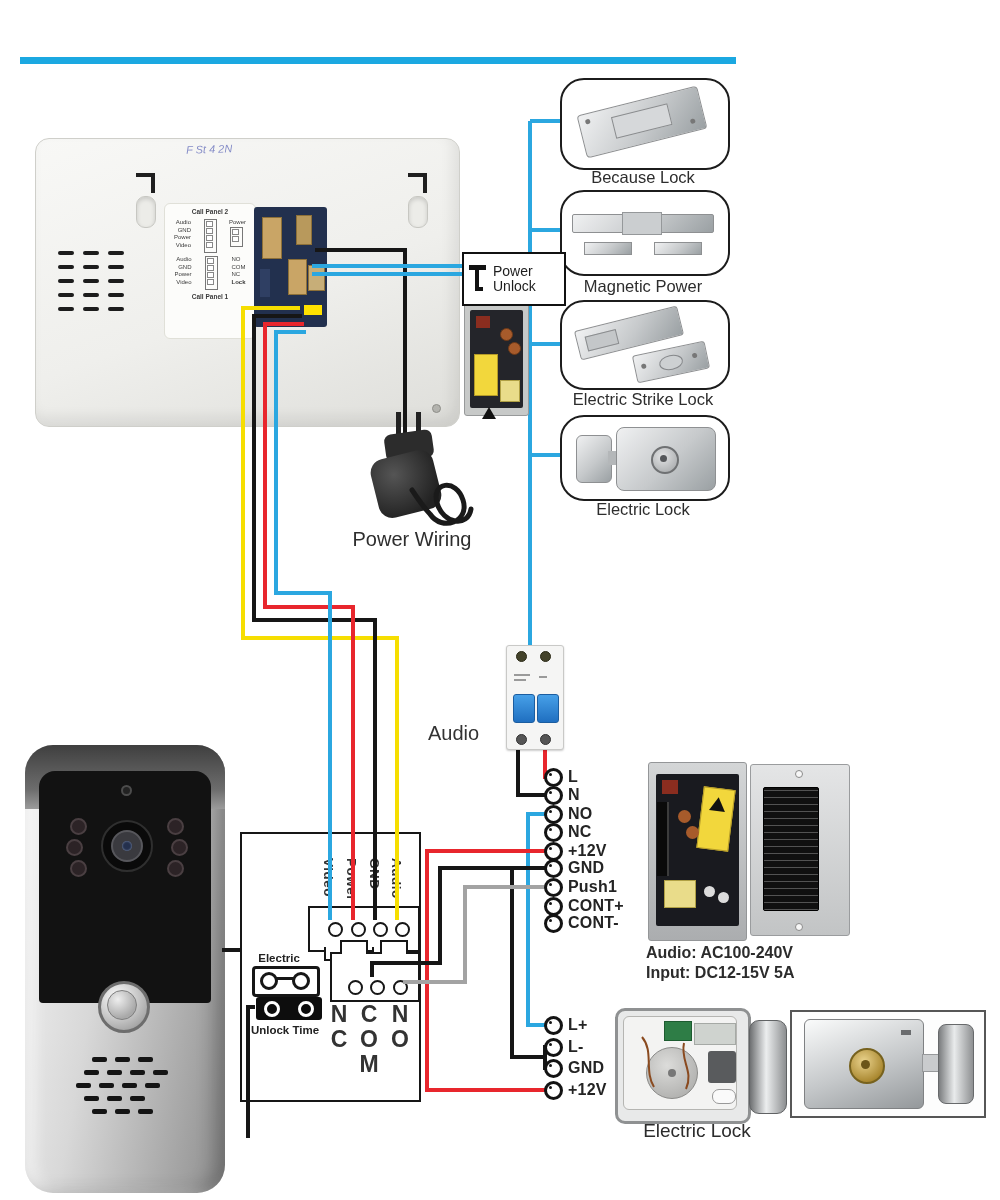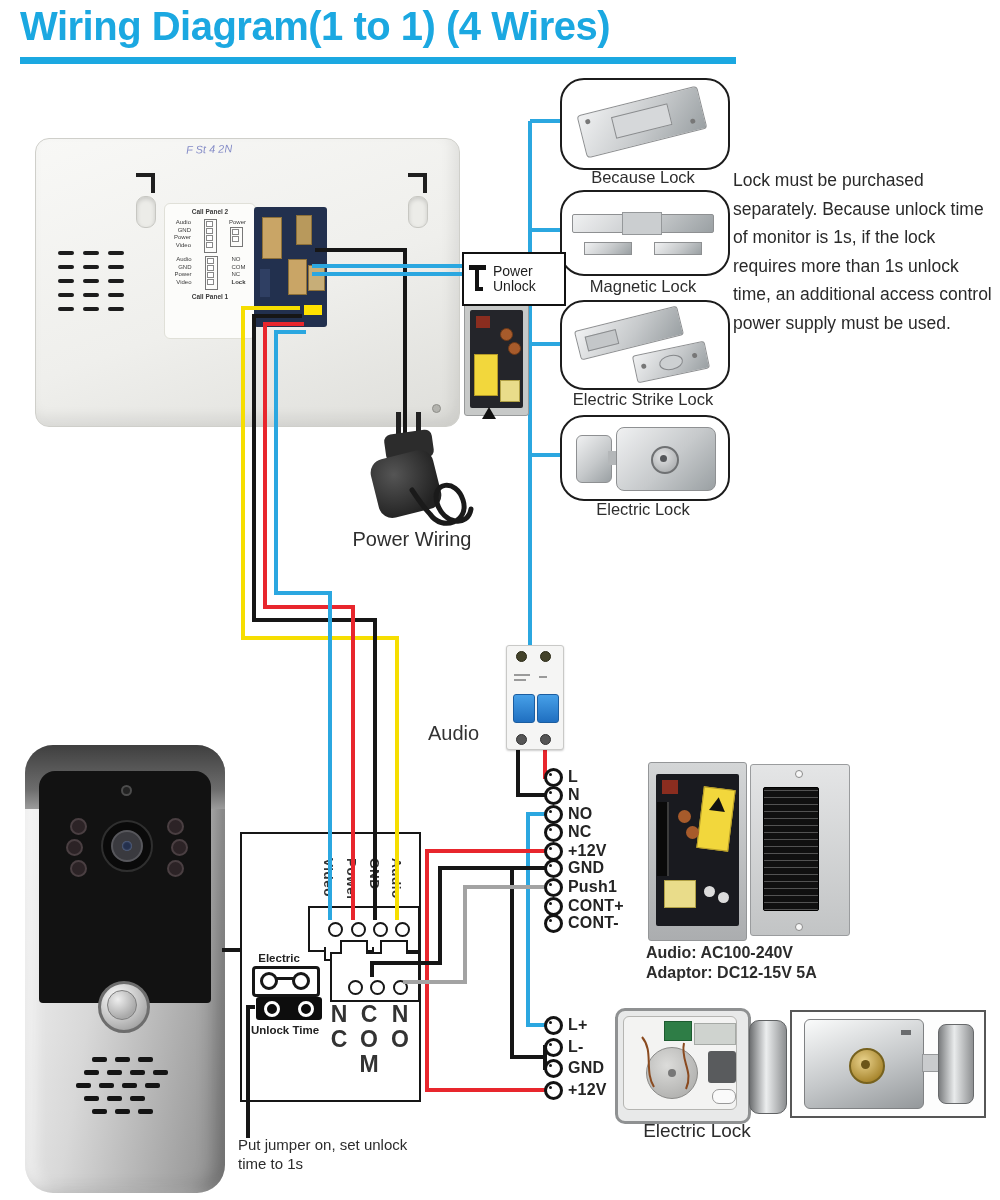--- a/index.html
+++ b/index.html
@@ -132,21 +132,20 @@
   .cyl::after{content:"";position:absolute;left:10px;top:10px;width:9px;height:9px;border-radius:50%;background:#6b5518}
   .elock-bolt{position:absolute;left:146px;top:12px;width:34px;height:78px;border-radius:8px;
               background:linear-gradient(90deg,#7b7d7f,#e9ebec 45%,#8e9092);border:1px solid #67696b}
   .elock-cap{left:612px;top:1120px;width:170px;text-align:center;font-size:19px;color:#2c2c2c}
 </style>
 </head>
 <body>
 
 <div class="page">
 
-  <div class="abs title z5">Wiring Diagram(1 to 1) (4 Wires)</div>
   <div class="abs title-bar z5"></div>
 
   <div class="abs monitor z1">
     <div class="abs handwriting">F St 4 2N</div>
     <div class="abs" style="left:100px;top:34px">
       <div class="keyhole-hook"></div>
       <div class="keyhole-slot" style="margin-top:3px"></div>
     </div>
     <div class="abs" style="left:372px;top:34px">
       <div class="keyhole-hook"></div>
@@ -343,21 +342,21 @@
     </div>
   </div>
   <div class="abs lock-cap z2" style="left:560px;top:168px;width:166px">Because Lock</div>
 
   <div class="abs lockbox z4" style="left:560px;top:190px;height:82px">
     <div class="abs metal" style="left:10px;top:22px;width:140px;height:17px;border-radius:2px"></div>
     <div class="abs" style="left:60px;top:20px;width:38px;height:21px;background:#cbced0;border:1px solid #95989a"></div>
     <div class="abs metal" style="left:22px;top:50px;width:46px;height:11px"></div>
     <div class="abs metal" style="left:92px;top:50px;width:46px;height:11px"></div>
   </div>
-  <div class="abs lock-cap z2" style="left:560px;top:277px;width:166px">Magnetic Lock</div>
+  <div class="abs lock-cap z2" style="left:560px;top:277px;width:166px">Magnetic Power</div>
 
   <div class="abs lockbox z4" style="left:560px;top:300px;height:86px">
     <div class="abs metal" style="left:14px;top:16px;width:104px;height:28px;border-radius:3px;transform:rotate(-14deg)">
       <div class="abs" style="left:8px;top:7px;width:30px;height:13px;background:#c4c7c9;border:1px solid #8a8c8e"></div>
     </div>
     <div class="abs metal" style="left:72px;top:46px;width:72px;height:26px;border-radius:3px;transform:rotate(-12deg)">
       <div class="abs" style="left:24px;top:6px;width:22px;height:13px;border-radius:50%;background:#cdd0d2;border:1px solid #85878a"></div>
       <div class="abs" style="left:6px;top:9px;width:5px;height:5px;border-radius:50%;background:#777"></div>
       <div class="abs" style="left:58px;top:9px;width:5px;height:5px;border-radius:50%;background:#777"></div>
     </div>
@@ -367,21 +366,20 @@
   <div class="abs lockbox z4" style="left:560px;top:415px;height:82px">
     <div class="abs metal" style="left:14px;top:18px;width:34px;height:46px;border-radius:6px"></div>
     <div class="abs" style="left:46px;top:34px;width:10px;height:14px;background:#b4b7b9"></div>
     <div class="abs metal" style="left:54px;top:10px;width:98px;height:62px;border-radius:8px">
       <div class="abs" style="left:34px;top:18px;width:24px;height:24px;border-radius:50%;background:radial-gradient(circle at 40% 35%,#e3e4e5,#9fa2a4);border:2px solid #6f7173"></div>
       <div class="abs" style="left:43px;top:27px;width:7px;height:7px;border-radius:50%;background:#55575a"></div>
     </div>
   </div>
   <div class="abs lock-cap z2" style="left:560px;top:500px;width:166px">Electric Lock</div>
 
-  <div class="abs note z2">Lock must be purchased separately. Because unlock time of monitor is 1s, if the lock requires more than 1s unlock time, an additional access control power supply must be used.</div>
 
   <div class="abs breaker z4">
     <i class="scr" style="left:9px;top:5px"></i>
       <i class="scr" style="left:33px;top:5px"></i>
     <i class="tline" style="left:7px;top:28px;width:16px"></i>
     <i class="tline" style="left:7px;top:33px;width:12px"></i>
     <i class="tline" style="left:32px;top:30px;width:8px"></i>
     <div class="tog" style="left:6px;top:48px"></div>
     <div class="tog" style="left:30px;top:48px"></div>
     <i class="scr" style="left:9px;top:88px;background:#555;border-color:#333"></i>
@@ -439,21 +437,21 @@
       <i class="abs" style="left:48px;top:112px;width:11px;height:11px;border-radius:50%;background:#dcdcdc;display:block"></i>
       <i class="abs" style="left:62px;top:118px;width:11px;height:11px;border-radius:50%;background:#dcdcdc;display:block"></i>
     </div>
   </div>
   <div class="abs psu-cover z4">
     <div class="label"></div>
     <i class="abs" style="left:44px;top:5px;width:6px;height:6px;border-radius:50%;background:#f7f7f7;border:1px solid #8a8a8a;display:block"></i>
     <i class="abs" style="left:44px;top:158px;width:6px;height:6px;border-radius:50%;background:#f7f7f7;border:1px solid #8a8a8a;display:block"></i>
   </div>
   <div class="abs psu-io z2" style="left:646px;top:944px">Audio: AC100-240V</div>
-  <div class="abs psu-io z2" style="left:646px;top:964px">Adaptor: DC12-15V 5A</div>
+  <div class="abs psu-io z2" style="left:646px;top:964px">Input: DC12-15V 5A</div>
 
   <div class="abs doorbell z1">
     <div class="hood"></div>
     <div class="face">
       <i class="mic" style="left:82px;top:14px"></i>
       <div class="cam-outer" style="left:62px;top:49px">
         <div class="cam-ring">
           <div class="cam-lens"></div>
         </div>
       </div>
@@ -479,24 +477,20 @@
       <i class="dash" style="left:122px;top:1083px"></i>
       <i class="dash" style="left:145px;top:1083px"></i>
     <i class="dash" style="left:84px;top:1096px"></i>
       <i class="dash" style="left:107px;top:1096px"></i>
       <i class="dash" style="left:130px;top:1096px"></i>
     <i class="dash" style="left:92px;top:1109px"></i>
       <i class="dash" style="left:115px;top:1109px"></i>
       <i class="dash" style="left:138px;top:1109px"></i>
   </div>
 
-  <div class="abs jumper-note z2">
-    <div>Put jumper on, set unlock</div>
-    <div>time to 1s</div>
-  </div>
 
   <div class="term-row z5" style="left:544px;top:1016px">
       <span class="term-circ"></span>
       <span class="term-label">L+</span>
     </div>
   <div class="term-row z5" style="left:544px;top:1038px">
       <span class="term-circ"></span>
       <span class="term-label">L-</span>
     </div>
   <div class="term-row z5" style="left:544px;top:1059px">

